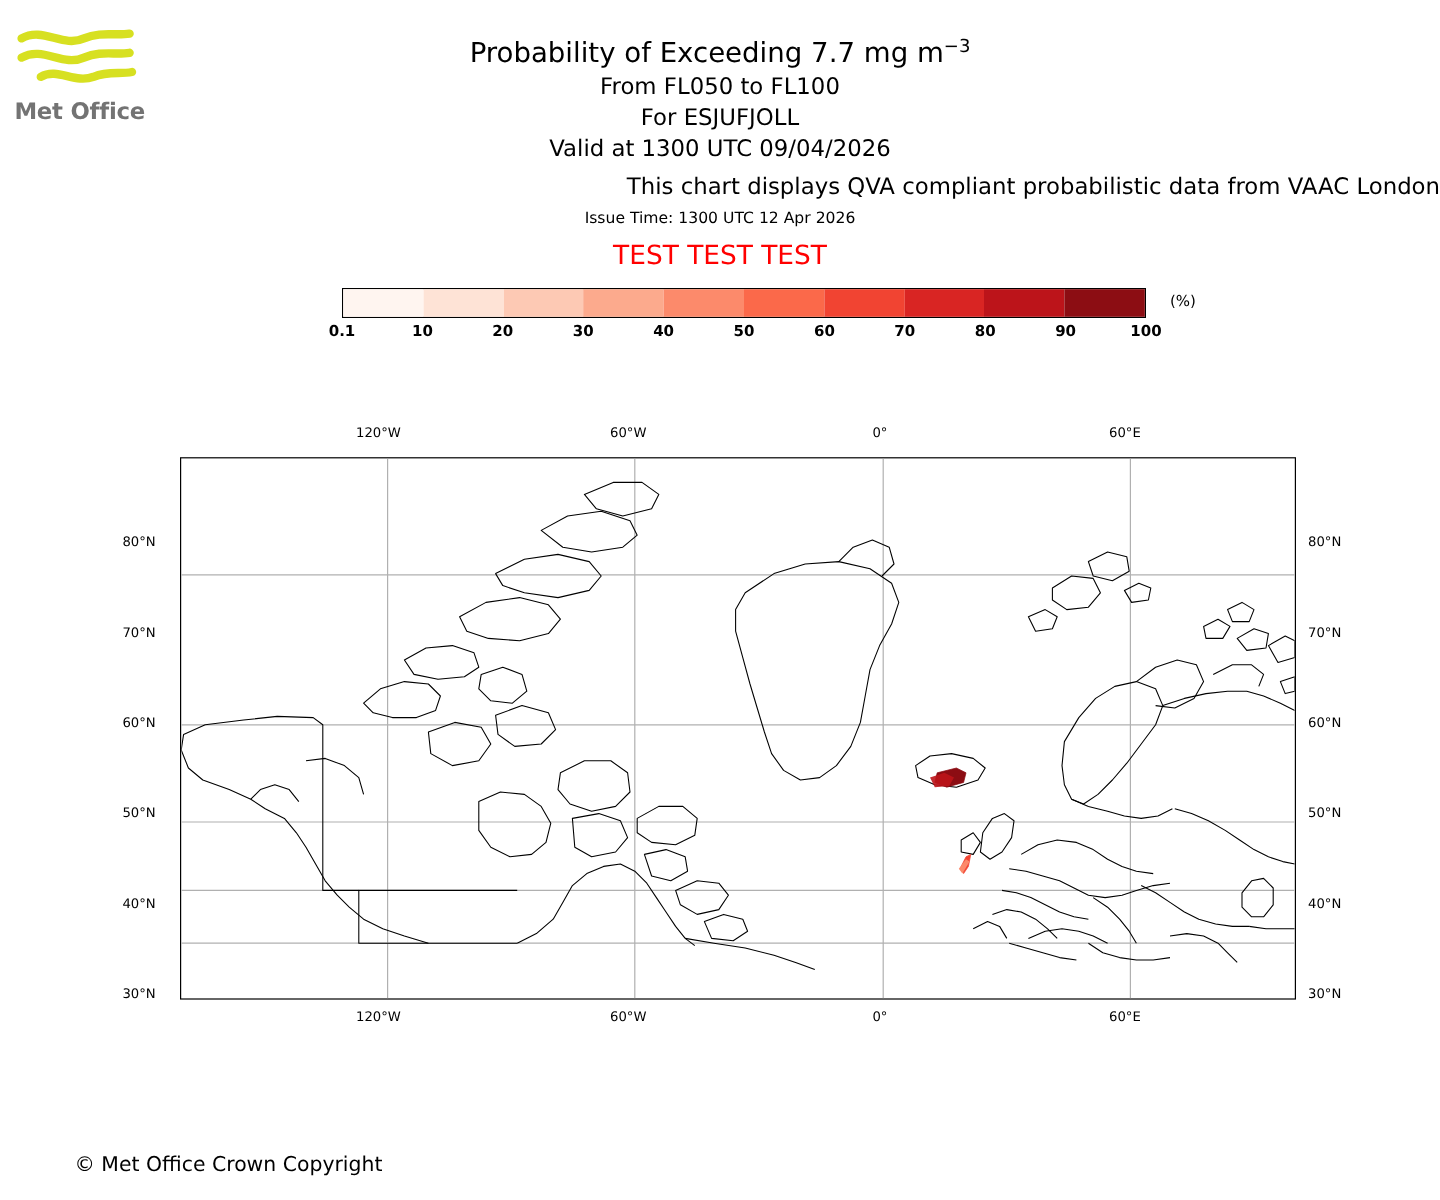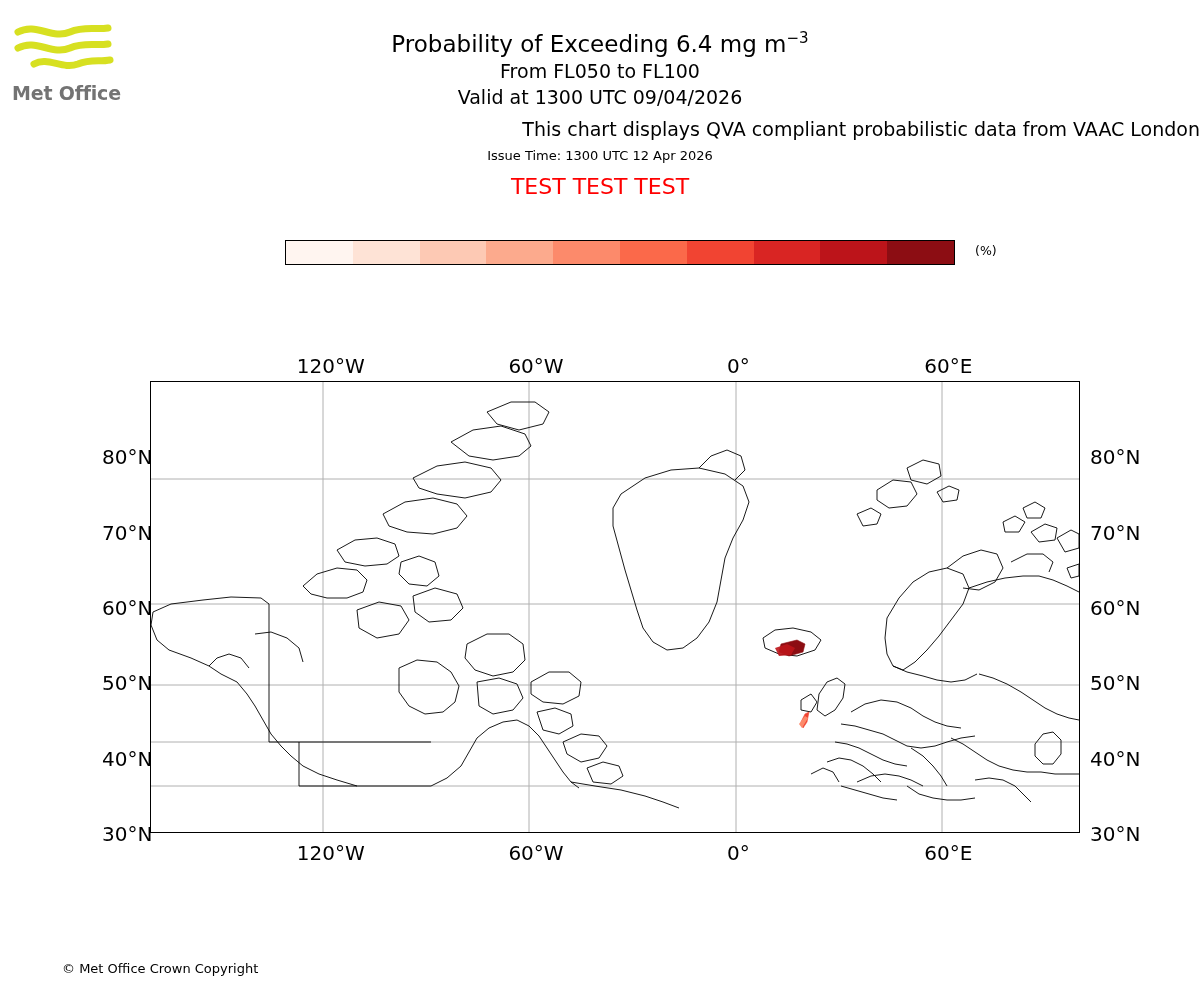--- a/index.html
+++ b/index.html
@@ -122,70 +122,84 @@
     height: 452px;
     border: 1px solid #000;
     box-sizing: border-box;
     background: #ffffff;
     overflow: hidden;
   }
   #map-svg { display: block; }
 
   .axis-label {
     position: absolute;
-    font-size: 20px;
+    font-size: 11px;
     color: #000;
     white-space: nowrap;
   }
 
   
   #copyright {
     position: absolute;
     left: 62px;
     top: 961px;
-    font-size: 13px;
+    font-size: 17px;
   }
 </style>
 </head>
 <body>
 
 <div id="logo">
   <svg width="110" height="60" viewBox="0 0 110 60">
     <g fill="none" stroke="#d7e021" stroke-width="7" stroke-linecap="round">
       <path d="M6,12 C24,2 40,20 58,12 C72,6 84,10 96,8"></path>
       <path d="M6,28 C24,18 40,36 58,28 C72,22 84,26 96,24"></path>
       <path d="M22,44 C36,36 50,50 66,44 C78,39 88,42 98,40"></path>
     </g>
   </svg>
   <div class="logo-text">Met Office</div>
 </div>
 
 <div id="title-block">
   <div id="title-main">
-    <span>Probability of Exceeding 6.4 mg m</span><sup>−3</sup>
+    <span>Probability of Exceeding 7.7 mg m</span><sup>−3</sup>
   </div>
   <div class="title-sub">From FL050 to FL100</div>
+  <div class="title-sub">For ESJUFJOLL</div>
   <div class="title-sub">Valid at 1300 UTC 09/04/2026</div>
   <div id="disclaimer">This chart displays QVA compliant probabilistic data from VAAC London</div>
   <div id="issue-time">Issue Time: 1300 UTC 12 Apr 2026</div>
   <div id="test-banner">TEST TEST TEST</div>
 </div>
 
 <div id="colorbar-wrap">
   <div id="colorbar">
       <div class="swatch" style="background: rgb(255, 245, 240);"></div>
       <div class="swatch" style="background: rgb(254, 227, 214);"></div>
       <div class="swatch" style="background: rgb(253, 201, 180);"></div>
       <div class="swatch" style="background: rgb(252, 170, 141);"></div>
       <div class="swatch" style="background: rgb(252, 138, 107);"></div>
       <div class="swatch" style="background: rgb(251, 105, 74);"></div>
       <div class="swatch" style="background: rgb(241, 68, 50);"></div>
       <div class="swatch" style="background: rgb(217, 37, 35);"></div>
       <div class="swatch" style="background: rgb(188, 20, 26);"></div>
       <div class="swatch" style="background: rgb(140, 13, 19);"></div>
+    </div>
+  <div id="cb-ticks">
+      <div class="tick" style="left: 0px;">0.1</div>
+      <div class="tick" style="left: 67px;">10</div>
+      <div class="tick" style="left: 134px;">20</div>
+      <div class="tick" style="left: 201px;">30</div>
+      <div class="tick" style="left: 268px;">40</div>
+      <div class="tick" style="left: 335px;">50</div>
+      <div class="tick" style="left: 402px;">60</div>
+      <div class="tick" style="left: 469px;">70</div>
+      <div class="tick" style="left: 536px;">80</div>
+      <div class="tick" style="left: 603px;">90</div>
+      <div class="tick" style="left: 670px;">100</div>
     </div>
   <div id="cb-units">(%)</div>
 </div>
 
 <div id="map-frame">
   <svg id="map-svg" width="928" height="450" viewBox="0 0 928 450">
 
     <g stroke="#b0b0b0" stroke-width="1" fill="none">
       <line x1="172" y1="0" x2="172" y2="450"></line>
       <line x1="378" y1="0" x2="378" y2="450"></line>

